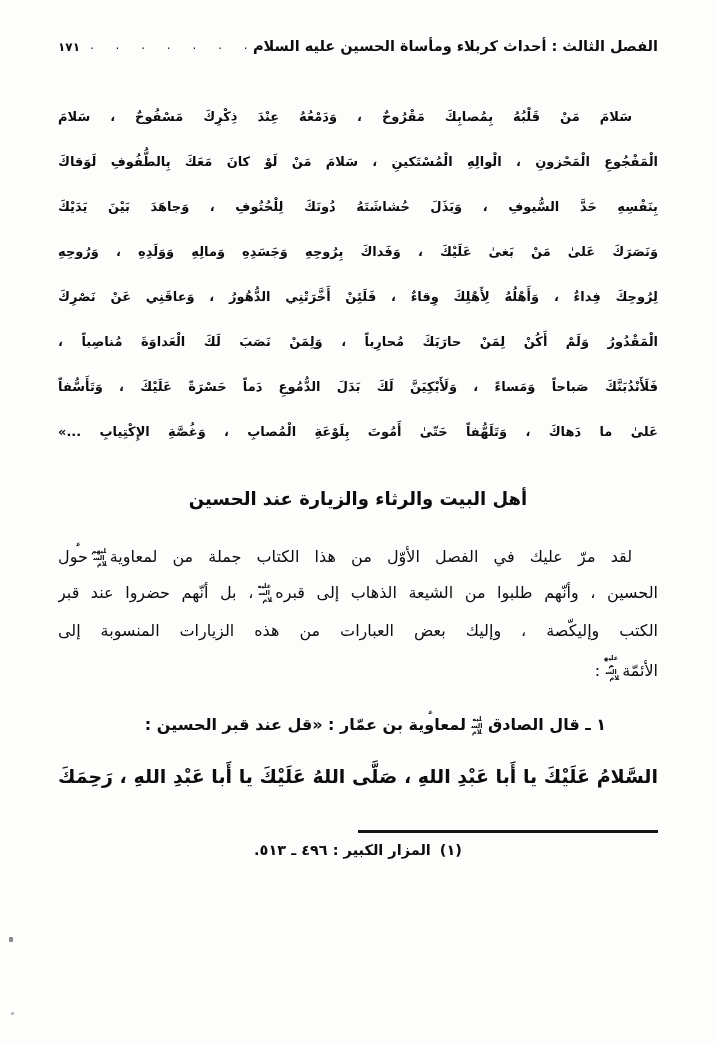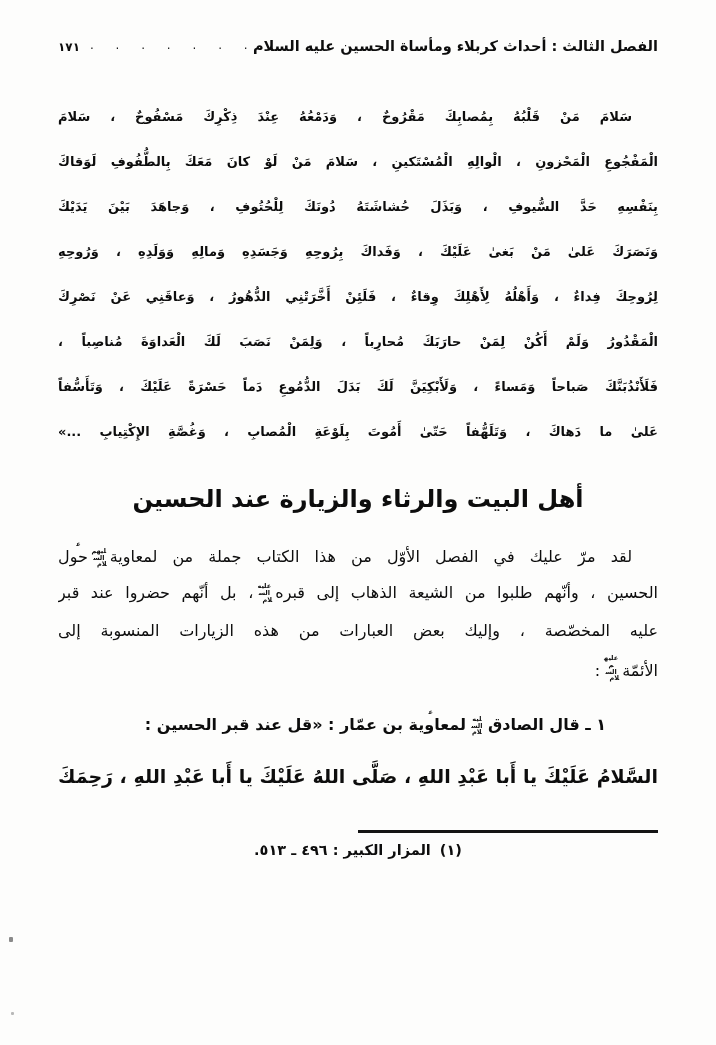--- a/index.html
+++ b/index.html
@@ -15,21 +15,21 @@
   .dots{flex:1;overflow:hidden;white-space:nowrap;direction:ltr;text-align:left;
         letter-spacing:9px;font-size:12px;font-weight:400;color:#1a1a1a;
         padding:0 10px;transform:translateY(-2px);}
   .page-number{white-space:nowrap;font-size:12px;letter-spacing:1px;}
   
   .quote{margin-top:40px;}
   .q-line{font-size:13px;font-weight:700;height:45px;line-height:45px;
           text-align:justify;text-align-last:justify;overflow:hidden;white-space:nowrap;}
   .q-line.first{text-indent:26px;}
   
-  .heading{margin-top:30px;text-align:center;font-weight:700;font-size:24px;height:30px;line-height:30px;}
+  .heading{margin-top:30px;text-align:center;font-weight:700;font-size:18px;height:30px;line-height:30px;}
   
   .paragraph{margin-top:22px;}
   .p-line{font-size:16px;height:38px;line-height:38px;text-align:justify;
           text-align-last:justify;overflow:hidden;white-space:nowrap;}
   .p-line.first{text-indent:26px;}
   .p-line.last{text-align-last:right;}
   
   .seal{display:inline-block;width:16px;font-size:6.5px;line-height:1.05;
         text-align:center;vertical-align:-4px;font-weight:700;margin:5px 3px;
         white-space:normal;word-break:break-word;}
@@ -69,21 +69,21 @@
     <div class="q-line">الْمَقْدُورُ وَلَمْ أَكُنْ لِمَنْ حارَبَكَ مُحارِباً ، وَلِمَنْ نَصَبَ لَكَ الْعَداوَةَ مُناصِباً ،</div>
     <div class="q-line">فَلَأَنْدُبَنَّكَ صَباحاً وَمَساءً ، وَلَأَبْكِيَنَّ لَكَ بَدَلَ الدُّمُوعِ دَماً حَسْرَةً عَلَيْكَ ، وَتَأَسُّفاً</div>
     <div class="q-line"><span>عَلىٰ ما دَهاكَ ، وَتَلَهُّفاً حَتّىٰ أَمُوتَ بِلَوْعَةِ الْمُصابِ ، وَغُصَّةِ الإِكْتِيابِ ...»</span></div>
   </div>
 
   <div class="heading">أهل البيت والرثاء والزيارة عند الحسين</div>
 
   <div class="paragraph">
     <div class="p-line first"><span>لقد مرّ عليك في الفصل الأوّل من هذا الكتاب جملة من لمعاوية</span><span class="seal">عليهم السلام</span><span>حول</span></div>
     <div class="p-line"><span>الحسين ، وأنّهم طلبوا من الشيعة الذهاب إلى قبره</span><span class="seal">عليه السلام</span><span>، بل أنّهم حضروا عند قبر</span></div>
-    <div class="p-line">عليه المخصّصة ، وإليك بعض العبارات من هذه الزيارات المنسوبة إلى</div>
+    <div class="p-line">الكتب وإليكّصة ، وإليك بعض العبارات من هذه الزيارات المنسوبة إلى</div>
     <div class="p-line last"><span>الأئمّة</span><span class="seal">عليهم السلام</span><span>:</span></div>
   </div>
 
   <div class="item"><span>١ ـ قال الصادق</span><span class="seal">عليه السلام</span><span>لمعاوية بن عمّار : «قل عند قبر الحسين :</span></div>
 
   <div class="salutation">السَّلامُ عَلَيْكَ يا أَبا عَبْدِ اللهِ ، صَلَّى اللهُ عَلَيْكَ يا أَبا عَبْدِ اللهِ ، رَحِمَكَ اللهُ</div>
 
   <div class="footnote">
     <div class="fn-rule"></div>
     <div class="fn-text"><span class="fn-marker">(١)</span><span>المزار الكبير : ٤٩٦ ـ ٥١٣.</span></div>

